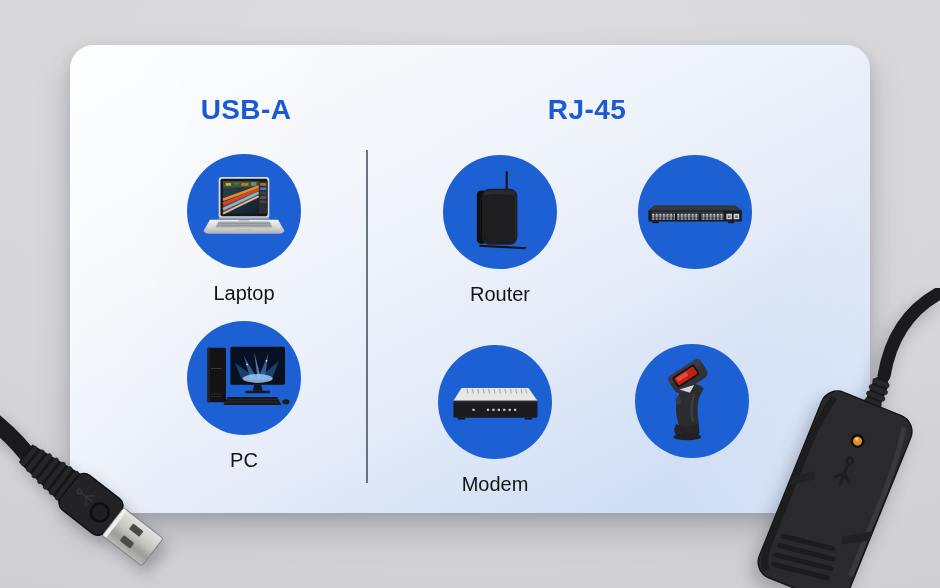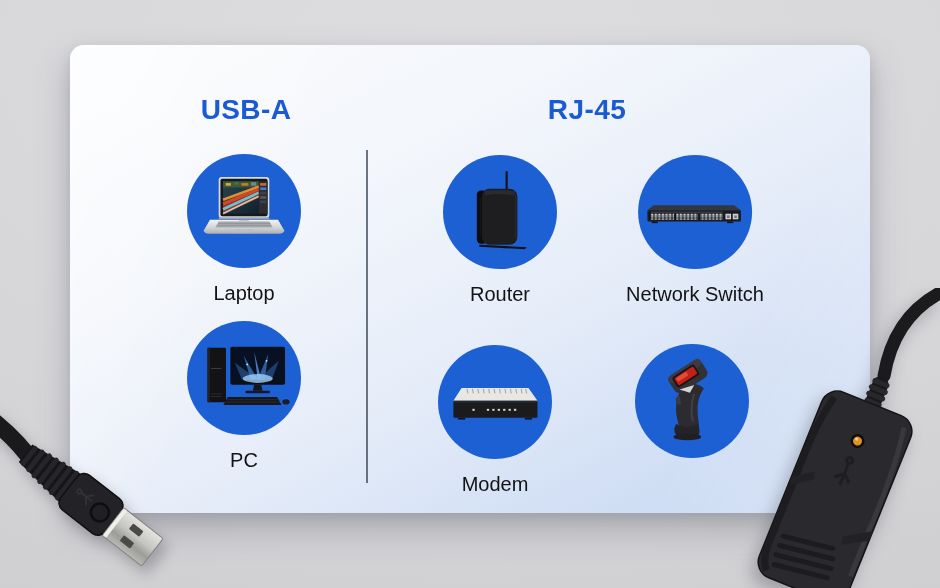--- a/index.html
+++ b/index.html
@@ -7,21 +7,21 @@
     width:940px;height:588px;overflow:hidden;
     font-family:"Liberation Sans", sans-serif;
     background:#d6d5d8;
   }
   .stage{
     position:relative;width:940px;height:588px;
     background:radial-gradient(130% 120% at 50% 10%, #dddcdf 0%, #d6d5d8 55%, #cbcacd 100%);
   }
   .card{
     position:absolute;left:70px;top:45px;width:800px;height:468px;
-    border-radius:14px;
+    border-radius:24px;
     background:linear-gradient(152deg,#fbfcfe 0%,#f3f6fb 32%,#e6edf9 58%,#d3e0f5 80%,#c7d8f3 100%);
     box-shadow:0 16px 32px rgba(95,98,112,.35), 0 5px 12px rgba(95,98,112,.18);
   }
   .card::before{
     content:"";position:absolute;inset:0;border-radius:inherit;pointer-events:none;
     background:linear-gradient(118deg, rgba(255,255,255,.55) 0%, rgba(255,255,255,0) 32%),
                linear-gradient(298deg, rgba(255,255,255,.30) 0%, rgba(255,255,255,0) 22%);
   }
   .divider{
     position:absolute;left:296px;top:105px;width:1.6px;height:333px;
@@ -165,21 +165,20 @@
           <rect x="36" y="22.5" width="2.4" height="8" fill="#191a1d"></rect>
           <rect x="64" y="22.5" width="2.4" height="8" fill="#191a1d"></rect>
           <rect x="96" y="23" width="6.5" height="6.5" fill="#c9ced5"></rect>
           <rect x="104.5" y="23" width="6.5" height="6.5" fill="#c9ced5"></rect>
           <rect x="97.8" y="25" width="3" height="3" fill="#6e747c"></rect>
           <rect x="106.3" y="25" width="3" height="3" fill="#6e747c"></rect>
           <rect x="10" y="32" width="7" height="2" fill="#101114"></rect>
           <rect x="98" y="32" width="7" height="2" fill="#101114"></rect>
         </svg>
       </div>
-      <div class="device-label">Network Switch</div>
     </div>
 
     <div class="device" style="left:425px;top:300px">
       <div class="badge">
         <svg viewBox="0 0 110 52" width="100" height="47">
           <path d="M18,10 L92,10 L102,24 L9,24 Z" fill="#e7e8e4"></path>
           <path d="M24,11 l1,5 M30,11 l1,5 M36,11 l1,5 M42,11 l1,5 M48,11 l1,5 M54,11 l1,5 M60,11 l1,5 M66,11 l1,5 M72,11 l1,5 M78,11 l1,5 M84,11 l1,5 M89,11 l1,5" stroke="#a6a7a3" stroke-width="1.2"></path>
           <rect x="9" y="24" width="93" height="3" fill="#2a2a2d"></rect>
           <rect x="9" y="26" width="93" height="17" rx="1.5" fill="#1b1b1e"></rect>
           <g fill="#d4d6d9">

